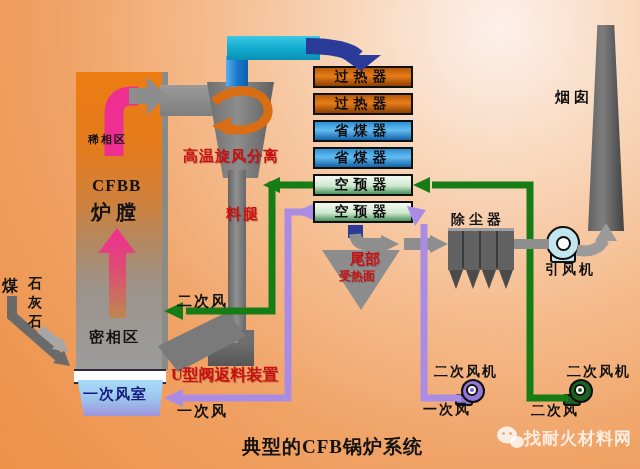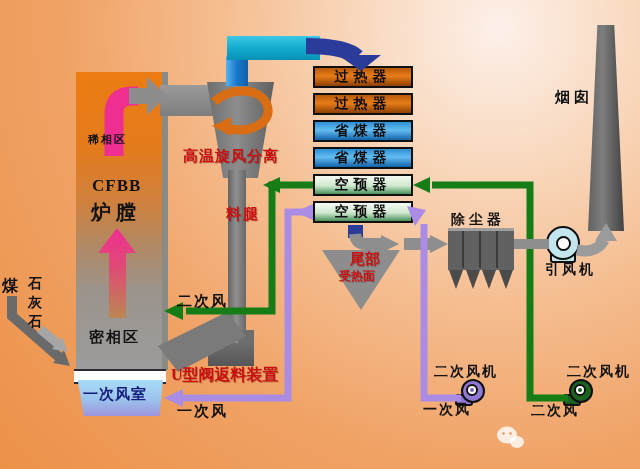--- a/index.html
+++ b/index.html
@@ -173,21 +173,23 @@
 
   <div class="t" style="left:451px;top:211px;font-size:14px;letter-spacing:4px;">除尘器</div>
   <div class="t" style="left:545px;top:261px;font-size:14px;letter-spacing:3px;">引风机</div>
   <div class="t" style="left:555px;top:88px;font-size:15px;letter-spacing:4px;">烟囱</div>
 
   <div class="t" style="left:434px;top:363px;font-size:14px;letter-spacing:2px;">二次风机</div>
   <div class="t" style="left:423px;top:401px;font-size:14px;letter-spacing:2px;">一次风</div>
   <div class="t" style="left:567px;top:363px;font-size:14px;letter-spacing:2px;">二次风机</div>
   <div class="t" style="left:531px;top:402px;font-size:14px;letter-spacing:2px;">二次风</div>
 
+  <div class="t" style="left:242px;top:434px;font-size:19px;letter-spacing:1px;">典型的CFB锅炉系统</div>
 
   <svg class="abs" style="left:495px;top:424px;z-index:3;" width="30" height="28" viewBox="0 0 30 28">
     <ellipse cx="12" cy="11" rx="10" ry="8.5" fill="rgba(255,255,255,0.8)"></ellipse>
     <ellipse cx="22" cy="18" rx="7" ry="6" fill="rgba(255,255,255,0.8)"></ellipse>
     <circle cx="8.5" cy="9.5" r="1.3" fill="#e89a5e"></circle>
     <circle cx="15.5" cy="9.5" r="1.3" fill="#e89a5e"></circle>
   </svg>
+  <div class="t wm" style="left:524px;top:427px;font-size:17px;letter-spacing:1px;">找耐火材料网</div>
 
 </div>
 
 </body></html>

